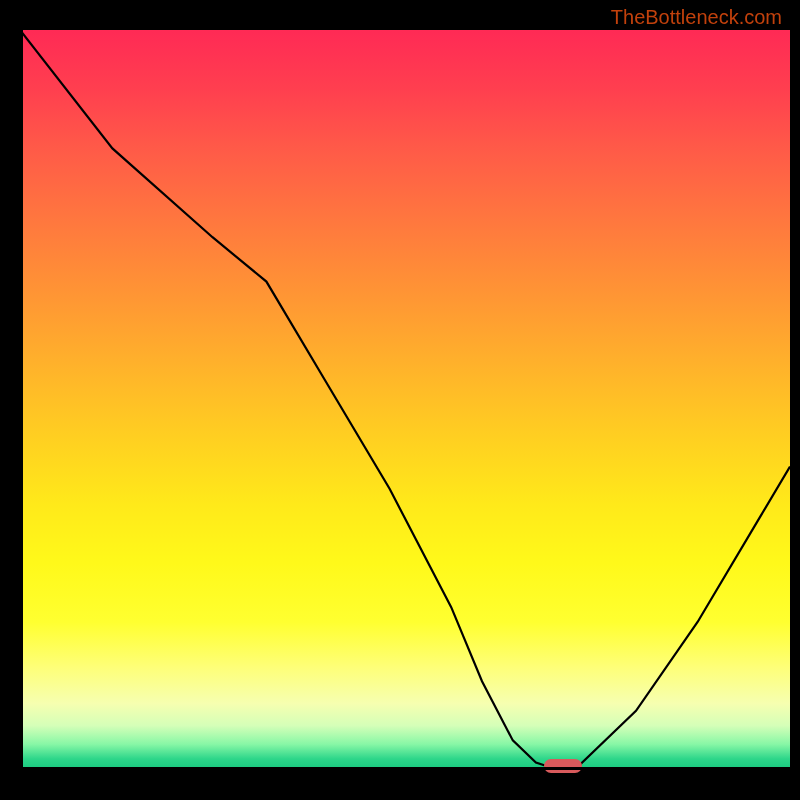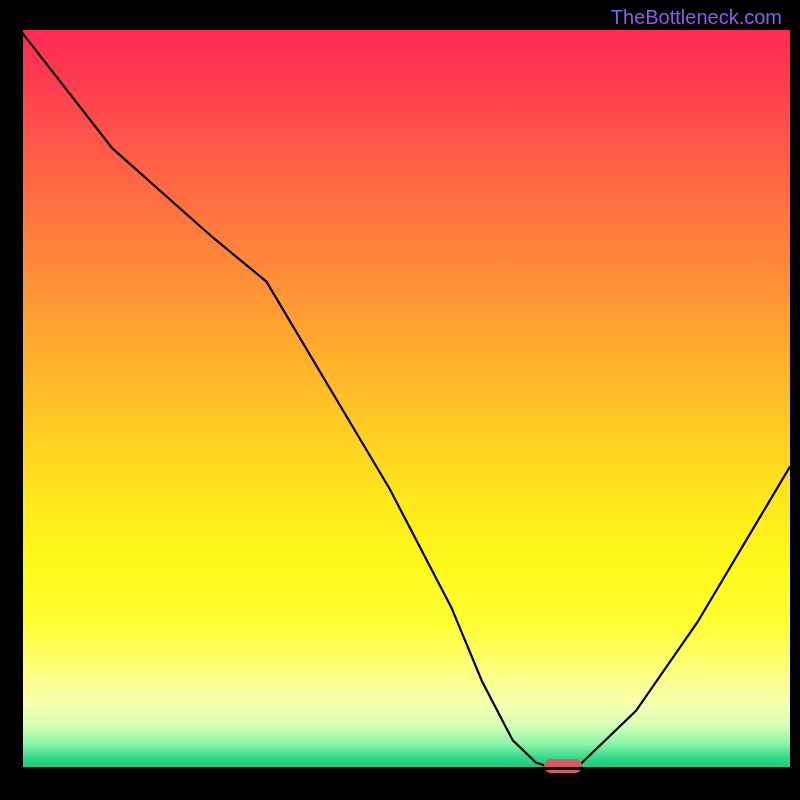--- a/index.html
+++ b/index.html
@@ -13,21 +13,21 @@
   }
   .container {
     position: relative;
     width: 800px;
     height: 800px;
   }
   .watermark {
     position: absolute;
     top: 6px;
     right: 18px;
-    color: #8b5cf6;
+    color: #c2410c;
     font-size: 20px;
     font-weight: 500;
     z-index: 10;
   }
   .plot-area {
     position: absolute;
     left: 20px;
     top: 30px;
     width: 770px;
     height: 740px;

